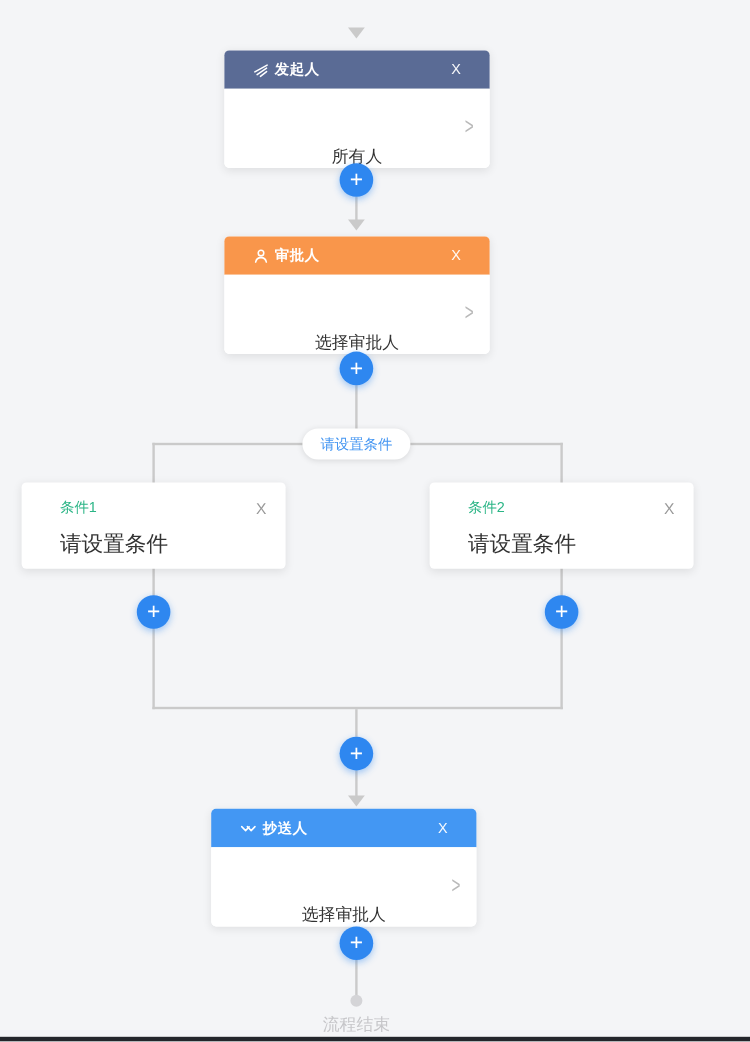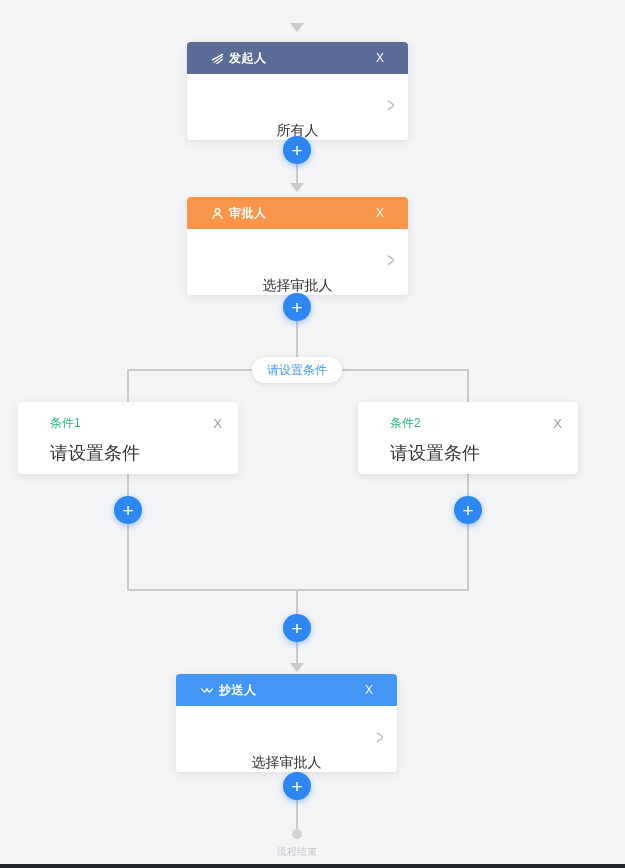--- a/index.html
+++ b/index.html
@@ -77,21 +77,21 @@
   .cond-title{color:var(--condition-green,#2bb586);}
   .cond-close{margin-left:auto;color:#999;font-size:13px;cursor:pointer;}
   .cond-value{margin-top:9px;font-size:18px;color:#333;}
   
   .end-dot{
     position:absolute;width:10px;height:10px;border-radius:50%;
     background:#d4d4d7;z-index:2;
   }
   .end-label{
     position:absolute;transform:translateX(-50%);
-    color:var(--end-gray,#c6c6c9);font-size:10px;z-index:2;white-space:nowrap;
+    color:var(--end-gray,#c6c6c9);font-size:14px;z-index:2;white-space:nowrap;
   }
   .bottom-bar{
     position:absolute;left:0;top:864px;width:625px;height:4px;
     background:#23262b;z-index:5;
   }
 </style>
 </head>
 <body>
 
 <div class="canvas">

